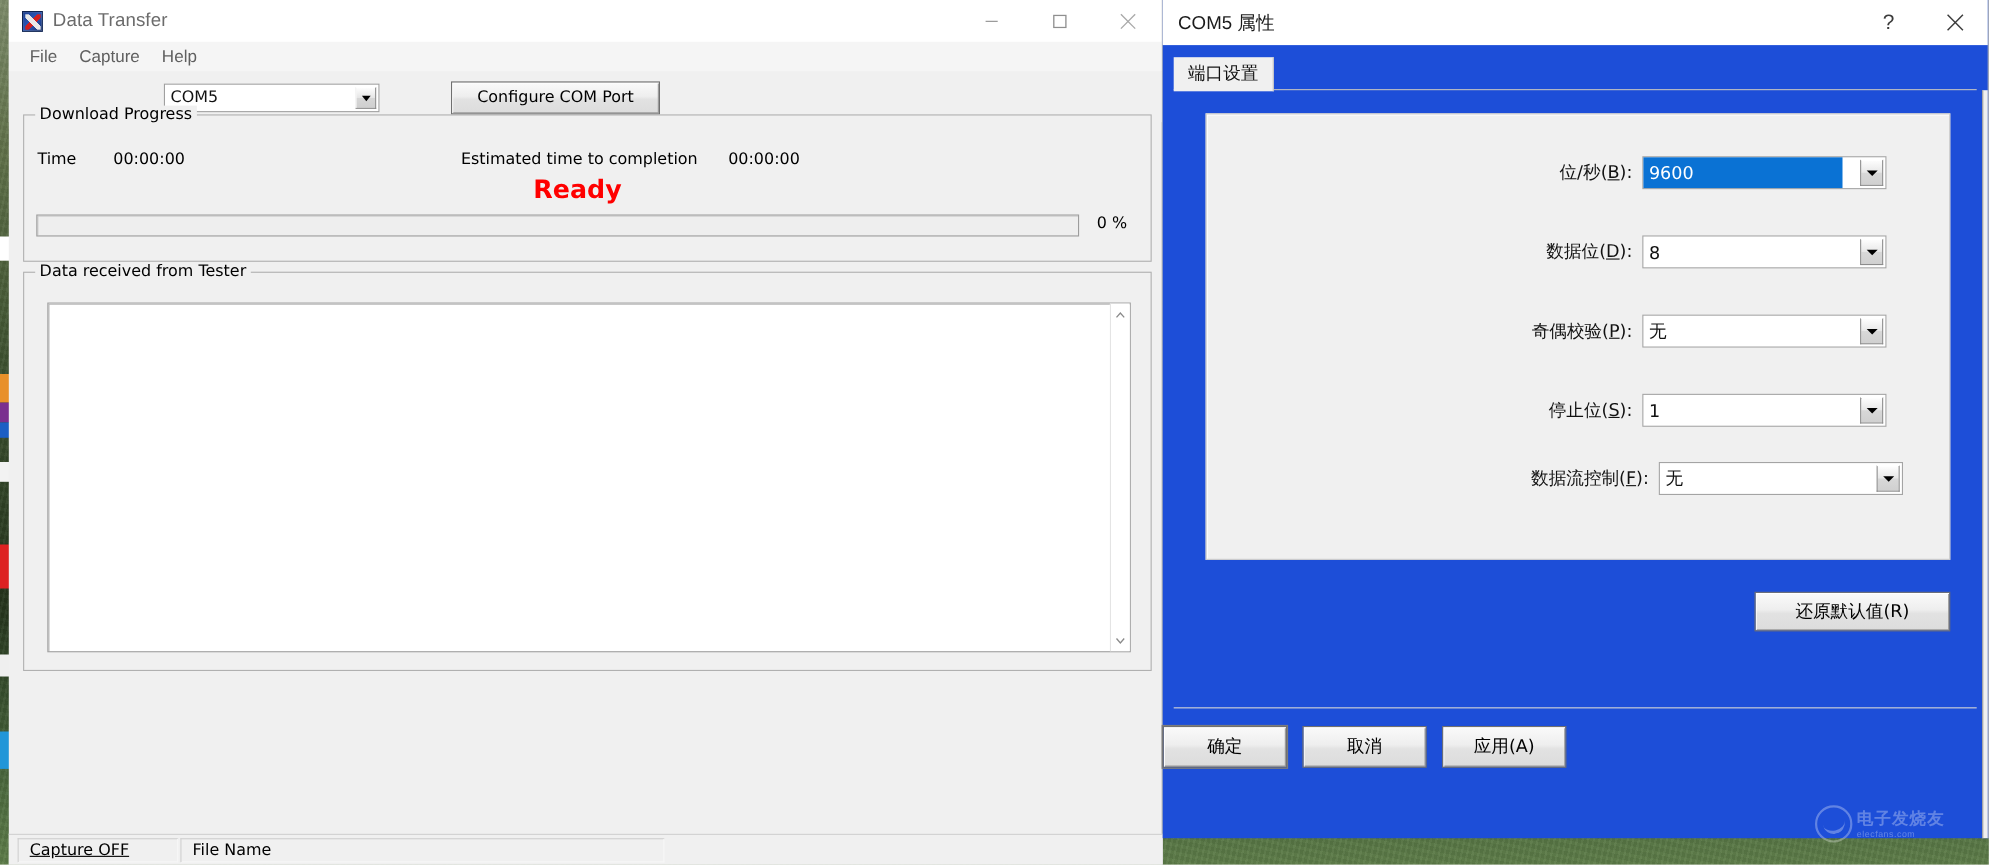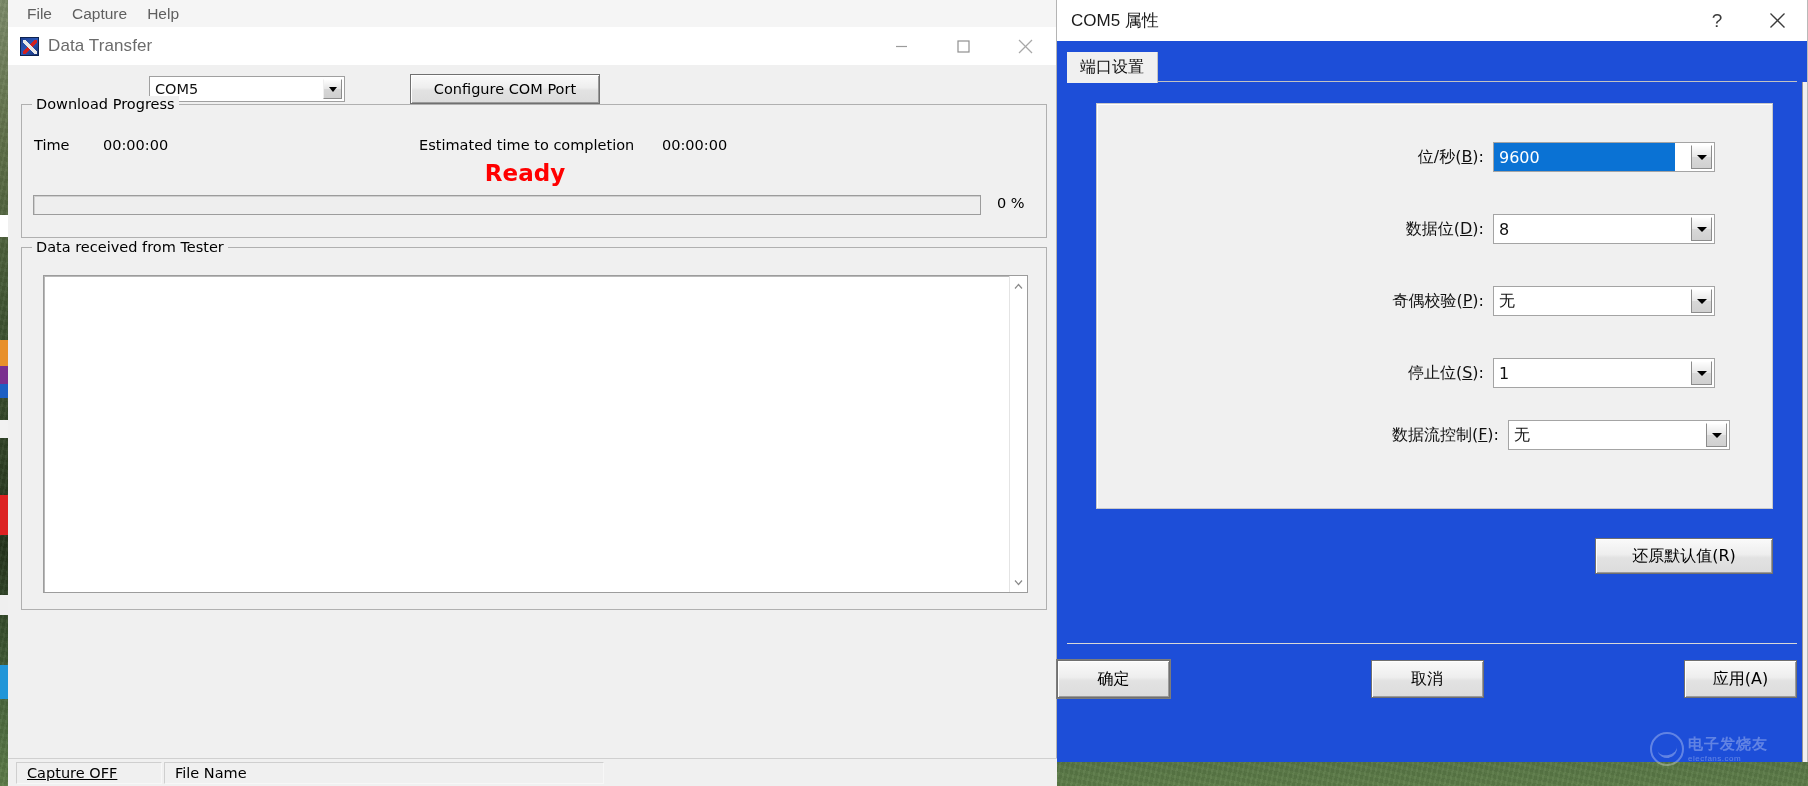--- a/index.html
+++ b/index.html
@@ -234,21 +234,21 @@
 
   #restore-btn {
     position: absolute; left: 538px; top: 497px; width: 178px; height: 36px;
     font-size: 16px; font-family: "DejaVu Sans", sans-serif;
   }
 
   #dlg-sep { position: absolute; left: 10px; right: 10px; top: 602px; height: 1px; background: #d8d8d8; }
 
   #dlg-footer {
     position: absolute; left: 0; right: 0; top: 608px; height: 60px;
-    display: flex; justify-content: space-between; align-items: center; gap: 14px; padding-right: 10px;
+    display: flex; justify-content: flex-start; align-items: center; gap: 14px; padding-right: 10px;
   }
   .footer-btn {
     width: 113px; height: 38px; font-size: 16px; font-family: "DejaVu Sans", sans-serif;
   }
   .footer-btn.default { box-shadow: inset 1px 1px 0 #ffffff, inset -1px -1px 0 #9a9a9a, 0 0 0 1px #7c7c7c; }
 
   #dlg-scrollbar {
     position: absolute; right: 0; top: 41px; bottom: 0; width: 5px;
     background: #f0f0f0; border-left: 1px solid #9a9a9a;
   }
@@ -281,26 +281,20 @@
   <div class="ticon" style="top:366px;height:18px;background:#7a2f8f;"></div>
   <div class="ticon" style="top:384px;height:14px;background:#1c5fc4;"></div>
   <div class="ticon" style="top:420px;height:18px;background:#f2f2f2;"></div>
   <div class="ticon" style="top:495px;height:40px;background:#dd2222;"></div>
   <div class="ticon" style="top:595px;height:20px;background:#efefef;"></div>
   <div class="ticon" style="top:665px;height:34px;background:#2196d8;"></div>
 </div>
 
 <div id="main-window">
 
-  <div id="menubar">
-    <div class="menu-item">File</div>
-    <div class="menu-item">Capture</div>
-    <div class="menu-item">Help</div>
-  </div>
-
   <div id="titlebar">
     <div id="app-icon"></div>
     <div id="app-title">Data Transfer</div>
     <div class="win-btns">
       <div class="win-btn">
         <svg width="13" height="13" viewBox="0 0 13 13">
             <line x1="1" y1="6.5" x2="12" y2="6.5" stroke="#9b9b9b" stroke-width="1.2"></line>
           </svg>
       </div>
       <div class="win-btn">
@@ -308,20 +302,26 @@
             <rect x="1" y="1" width="11" height="11" fill="none" stroke="#8f8f8f" stroke-width="1.2"></rect>
           </svg>
       </div>
       <div class="win-btn">
         <svg width="15" height="15" viewBox="0 0 15 15">
             <line x1="1" y1="1" x2="14" y2="14" stroke="#a8a8a8" stroke-width="1.2"></line>
             <line x1="14" y1="1" x2="1" y2="14" stroke="#a8a8a8" stroke-width="1.2"></line>
           </svg>
       </div>
     </div>
+  </div>
+
+  <div id="menubar">
+    <div class="menu-item">File</div>
+    <div class="menu-item">Capture</div>
+    <div class="menu-item">Help</div>
   </div>
 
   <div id="toolrow">
     <div class="combo" id="com-combo">
       <div class="ctext">COM5</div>
       <div class="carrow">
           <i></i>
         </div>
     </div>
     <div class="classic-btn" id="configure-btn">Configure COM Port</div>

